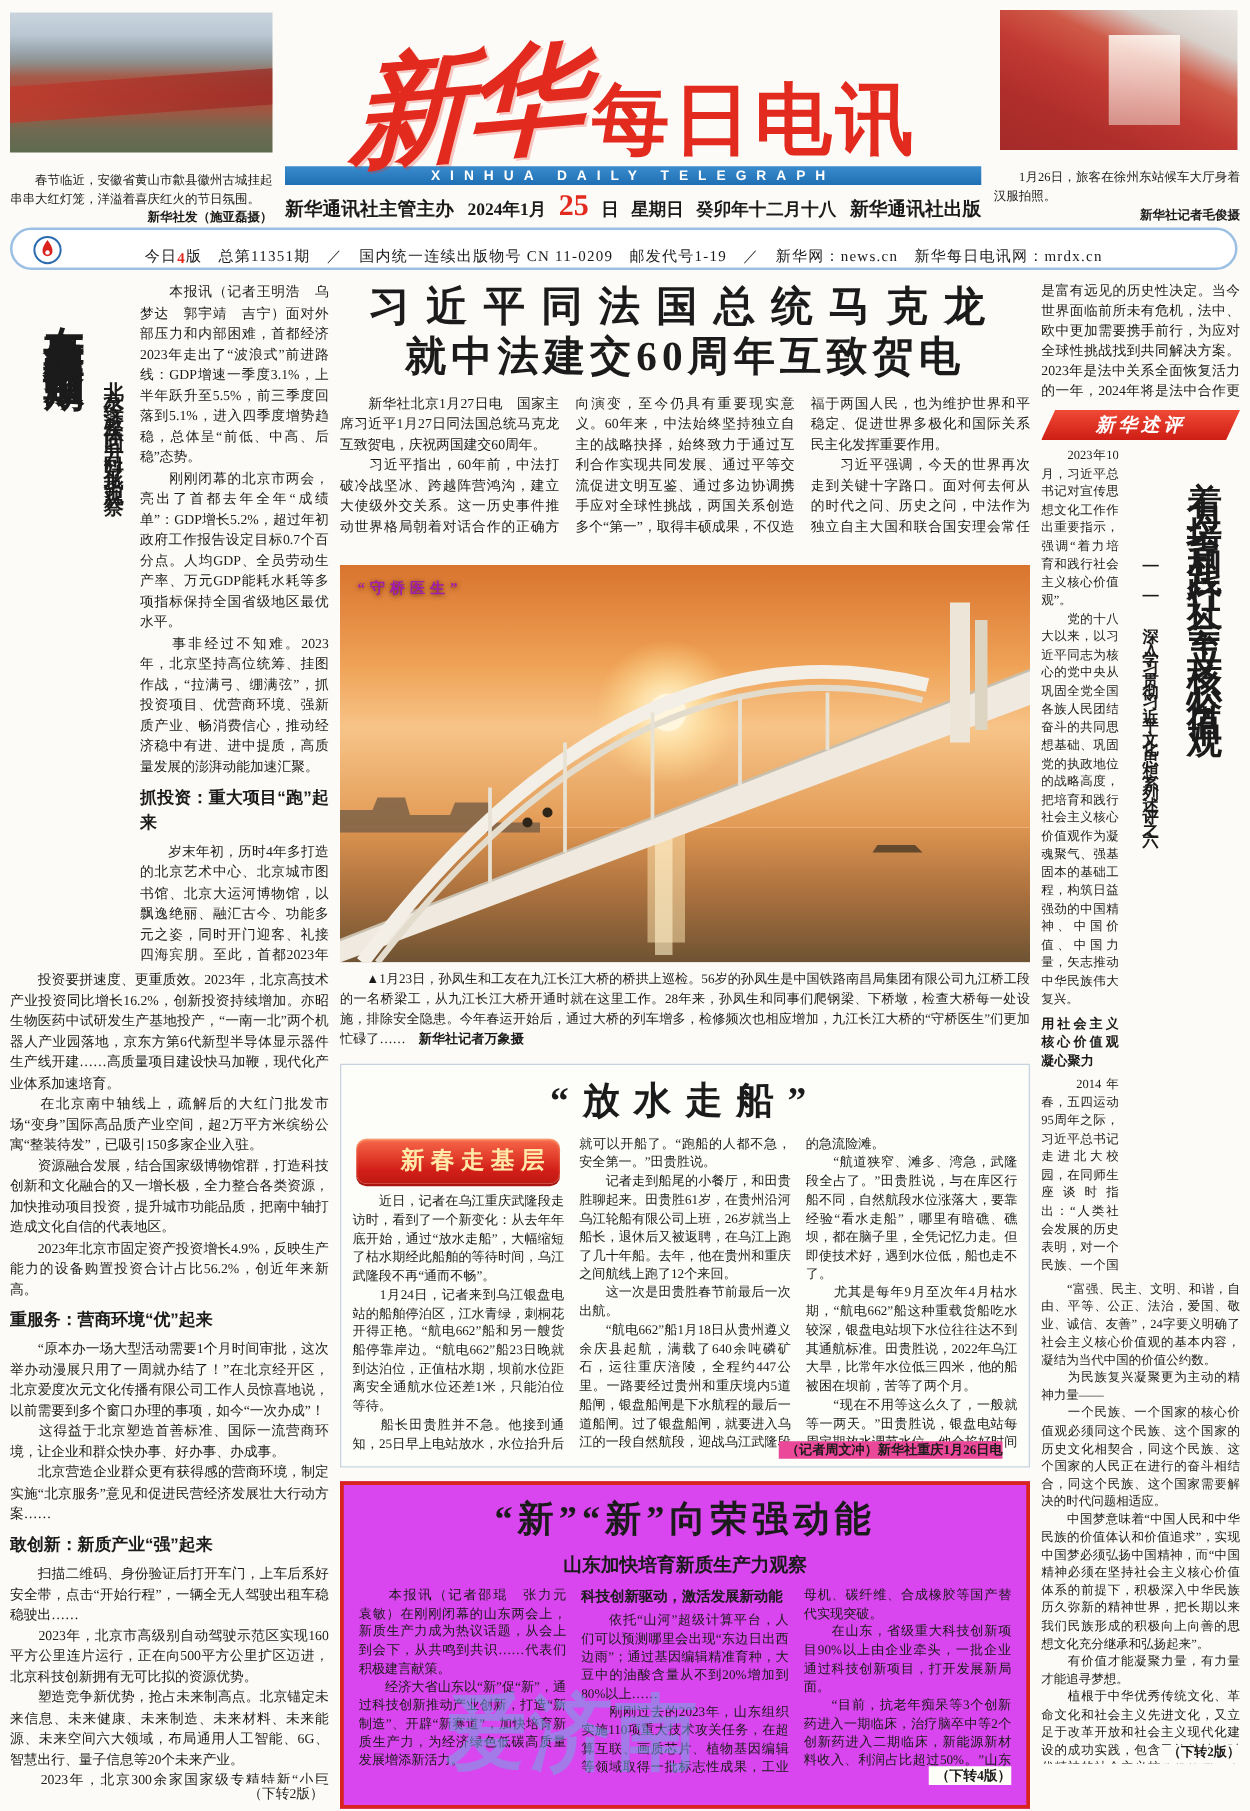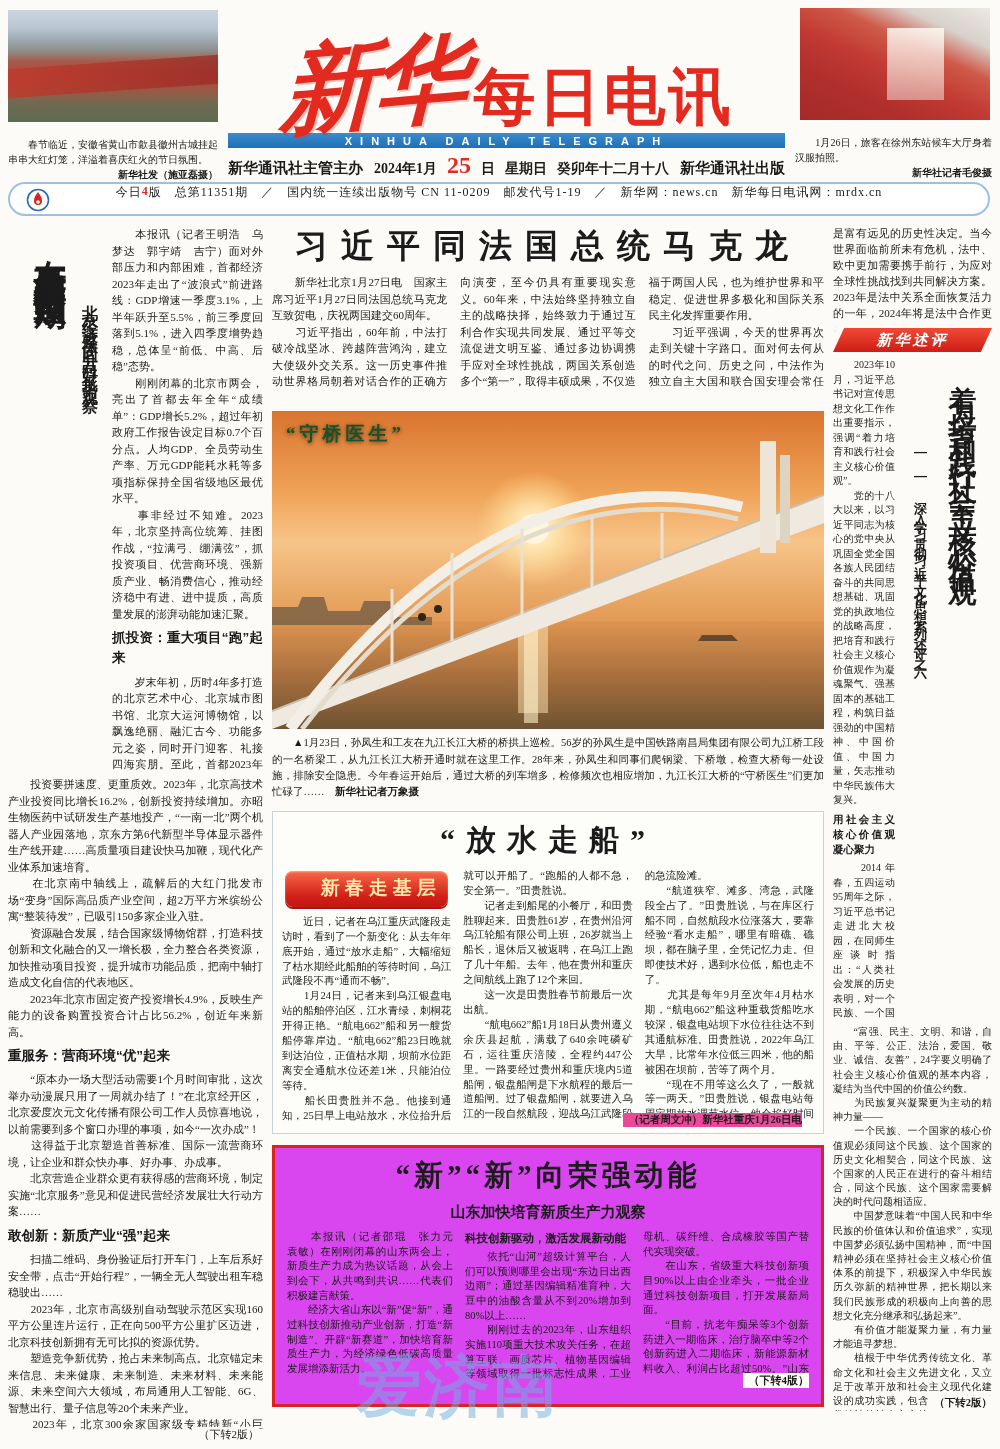--- a/index.html
+++ b/index.html
@@ -27,21 +27,21 @@
     text-shadow:2px 2px 0 rgba(227,42,30,.25);}
   .brand-rest{font-size:62px;font-weight:900;letter-spacing:3px;line-height:1.05;}
   .en-bar{height:15px;margin-top:3px;background:linear-gradient(180deg,#3a8ccd,#1f6fb4);
     color:#fff;font-family:"Liberation Sans",sans-serif;font-size:11px;font-weight:bold;
     letter-spacing:8px;display:flex;align-items:center;justify-content:center;}
   .dateline{display:flex;justify-content:space-between;align-items:baseline;margin-top:5px;
     font-size:15px;font-weight:bold;}
   .date-mid{font-weight:bold;font-size:14px;display:flex;align-items:baseline;gap:10px;}
   .date-day{color:#e32a1e;font-size:24px;font-weight:bold;line-height:1;}
   .infobar{position:absolute;left:8px;top:182px;width:982px;height:34px;box-sizing:border-box;
-    border:2px solid #9cc0e4;border-radius:17px;display:flex;align-items:flex-start;justify-content:center;
+    border:2px solid #9cc0e4;border-radius:17px;display:flex;align-items:flex-end;justify-content:center;
     font-size:12px;letter-spacing:1px;background:#fff;}
   .infobar .red{color:#e32a1e;font-weight:bold;}
   .emblem{position:absolute;left:16px;top:4px;width:24px;height:24px;}
   
   .main{position:absolute;left:8px;top:226px;width:984px;height:1216px;display:flex;gap:9px;}
   .colA{width:255px;position:relative;overflow:hidden;}
   .colB{width:552px;position:relative;}
   .colC{width:159px;position:relative;overflow:hidden;}
   
   .bj-top{display:flex;height:548px;overflow:hidden;}
@@ -55,21 +55,21 @@
   .bj-rest{margin-top:2px;height:654px;overflow:hidden;}
   .art-h{font-size:13.5px;font-weight:bold;margin:6px 0 5px;font-family:"Liberation Sans",sans-serif;}
   .bj-jump{position:absolute;right:4px;bottom:0;background:#fcfbf7;font-size:11px;padding-left:5px;}
   
   .xi-head{text-align:center;font-weight:bold;line-height:1.22;}
   .xi-head .l1{font-size:33px;letter-spacing:13px;}
   .xi-head .l2{font-size:33px;letter-spacing:4px;}
   .xi-body{margin-top:8px;height:130px;column-count:3;column-gap:13px;overflow:hidden;}
   
   .photo-bridge{position:relative;margin-top:7px;height:318px;overflow:hidden;}
-  .bridge-label{position:absolute;left:14px;top:10px;color:#14532d;font-size:19px;font-weight:bold;
+  .bridge-label{position:absolute;left:14px;top:10px;color:#a21caf;font-size:12px;font-weight:bold;
     letter-spacing:4px;text-shadow:0 1px 4px rgba(70,35,0,.85);}
   .bridge-caption{margin-top:6px;font-size:10.5px;line-height:1.55;text-align:justify;}
   .caption-credit{font-weight:bold;}
   
   .fs-frame{margin-top:9px;border:1px solid #c6d3de;padding:6px 9px;background:#fdfdfa;}
   .fs-head{text-align:center;font-size:30px;font-weight:bold;letter-spacing:11px;margin:2px 0 8px;}
   .fs-wrap{position:relative;height:258px;}
   .fs-body{height:100%;column-count:3;column-gap:12px;font-size:10.5px;line-height:1.42;
     text-align:justify;overflow:hidden;}
   .fs-badge{box-sizing:border-box;width:96%;height:36px;margin:2px auto 8px;
@@ -187,20 +187,21 @@
 　　塑造竞争新优势，抢占未来制高点。北京锚定未来信息、未来健康、未来制造、未来材料、未来能源、未来空间六大领域，布局通用人工智能、6G、智慧出行、量子信息等20个未来产业。
 　　2023年，北京300余家国家级专精特新“小巨人”工业企业产值增长15.2%，其中新型储能、卫星导航等领域增速超20%……</div>
       </div>
       <span class="bj-jump">（下转2版）</span>
     </div>
 
     <div class="colB">
 
       <div class="xi-head">
         <div class="l1">习近平同法国总统马克龙</div>
+        <div class="l2">就中法建交60周年互致贺电</div>
       </div>
       <div class="xi-body body-txt flow">　　新华社北京1月27日电　国家主席习近平1月27日同法国总统马克龙互致贺电，庆祝两国建交60周年。
 　　习近平指出，60年前，中法打破冷战坚冰、跨越阵营鸿沟，建立大使级外交关系。这一历史事件推动世界格局朝着对话合作的正确方向演变，至今仍具有重要现实意义。60年来，中法始终坚持独立自主的战略抉择，始终致力于通过互利合作实现共同发展、通过平等交流促进文明互鉴、通过多边协调携手应对全球性挑战，两国关系创造多个“第一”，取得丰硕成果，不仅造福于两国人民，也为维护世界和平稳定、促进世界多极化和国际关系民主化发挥重要作用。
 　　习近平强调，今天的世界再次走到关键十字路口。面对何去何从的时代之问、历史之问，中法作为独立自主大国和联合国安理会常任理事国，理应秉持建交初心、担负责任使命，共同开辟通向和平、安全、繁荣、进步的人类发展之路。我高度重视中法关系发展，愿同马克龙总统一道，以两国建交60周年为契机，守正创新、继往开来，将中法全面战略伙伴关系打造得更加牢固和富有活力，为增进两国和世界人民的福祉作出更大贡献。
 　　马克龙在贺电中表示，60年前法中建交</div>
 
       <div class="photo-bridge">
         <svg width="552" height="318" viewBox="0 0 552 318" preserveAspectRatio="none">
           <defs>
             <linearGradient id="sky" x1="0" y1="0" x2="0" y2="1">

